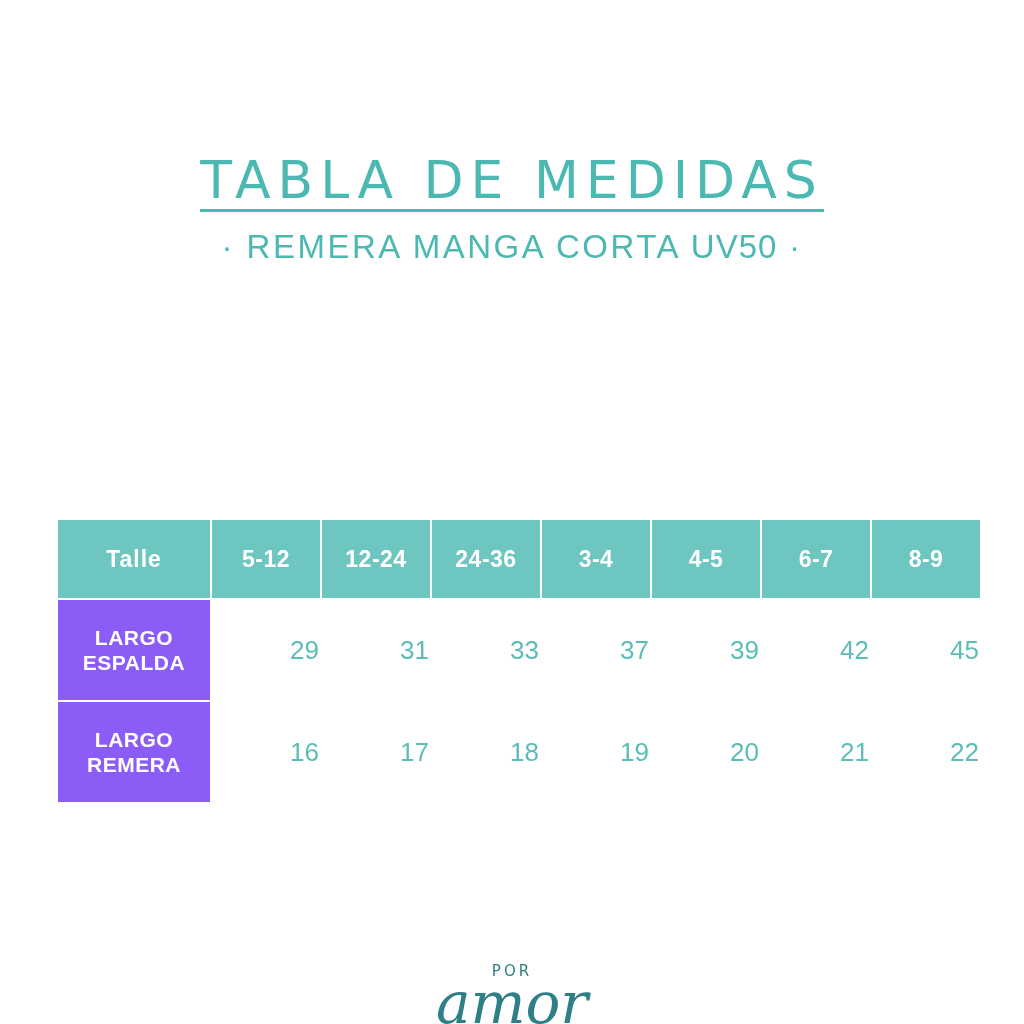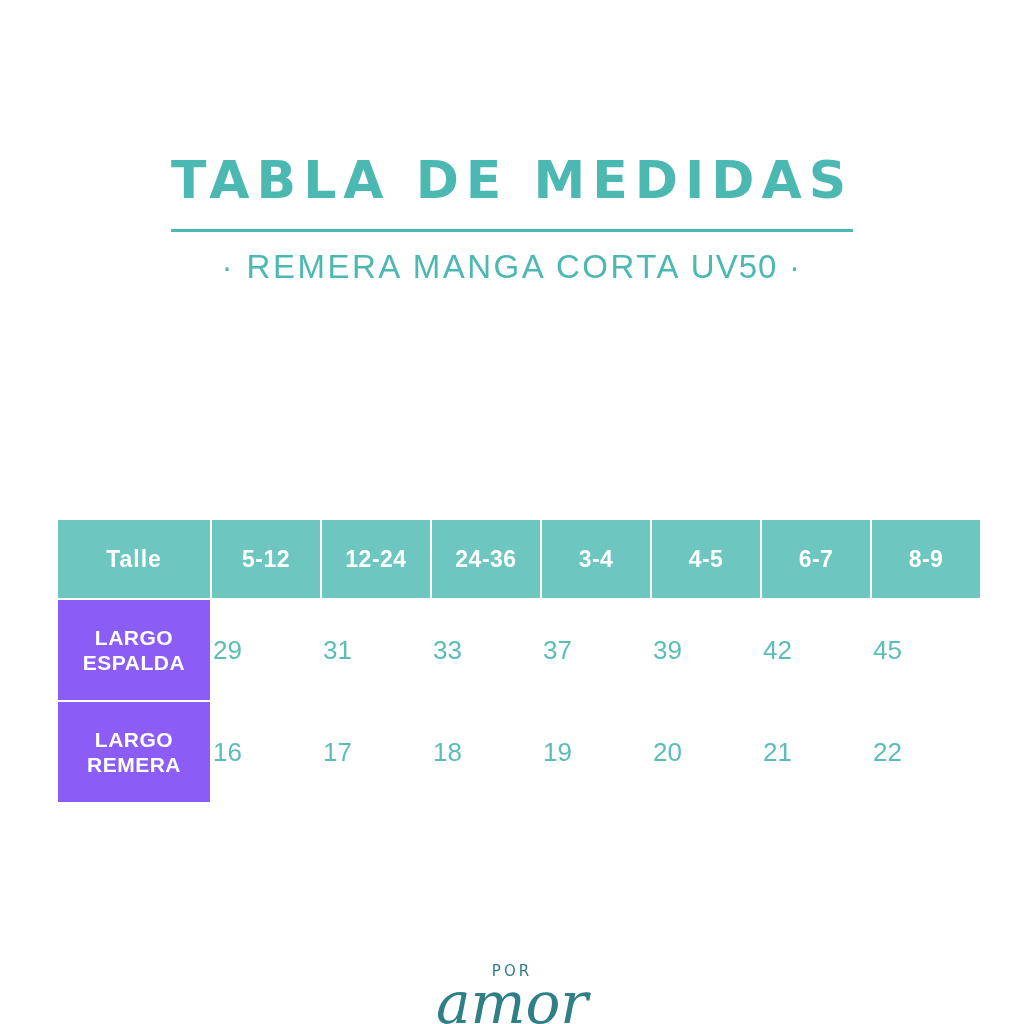--- a/index.html
+++ b/index.html
@@ -21,23 +21,23 @@
   }
   .title-wrap {
     text-align: center;
     margin-top: 152px;
   }
   .main-title {
     display: inline-block;
     font-size: 52px;
     letter-spacing: 7px;
     color: #4cb8b2;
-    font-weight: 700;
+    font-weight: 400;
     border-bottom: 3px solid #4cb8b2;
-    padding-bottom: 20px;
+    padding-bottom: 0;
     line-height: 1.1;
     font-family: "DejaVu Sans", sans-serif;
   }
   .subtitle {
     margin-top: 16px;
     font-size: 33px;
     letter-spacing: 2.5px;
     color: #4cb8b2;
     font-weight: 400;
     font-family: Liberation Sans, sans-serif;
@@ -89,21 +89,21 @@
     text-align: center;
     vertical-align: middle;
     line-height: 1.2;
     letter-spacing: 0.5px;
   }
   .val-cell {
     background: #ffffff;
     color: #5bbdb7;
     font-size: 26px;
     font-weight: 400;
-    text-align: left;
+    text-align: right;
     vertical-align: middle;
     height: 98px;
   }
 
   
   .brand {
     position: absolute;
     left: 0;
     right: 0;
     top: 810px;

